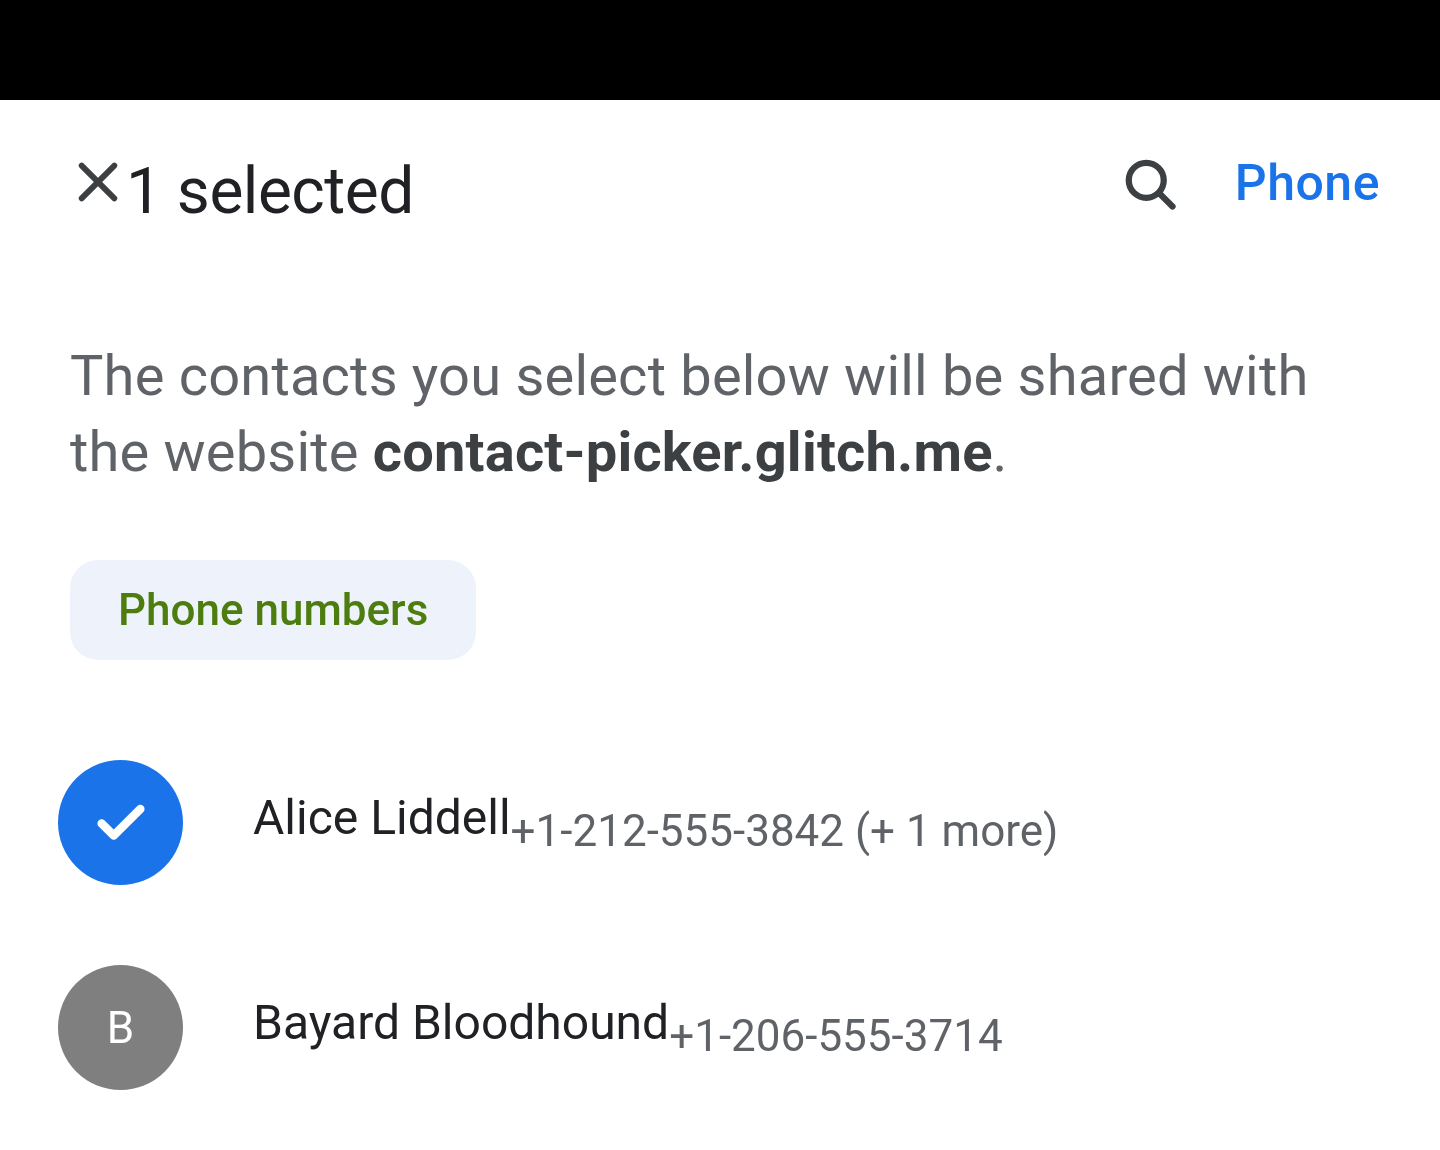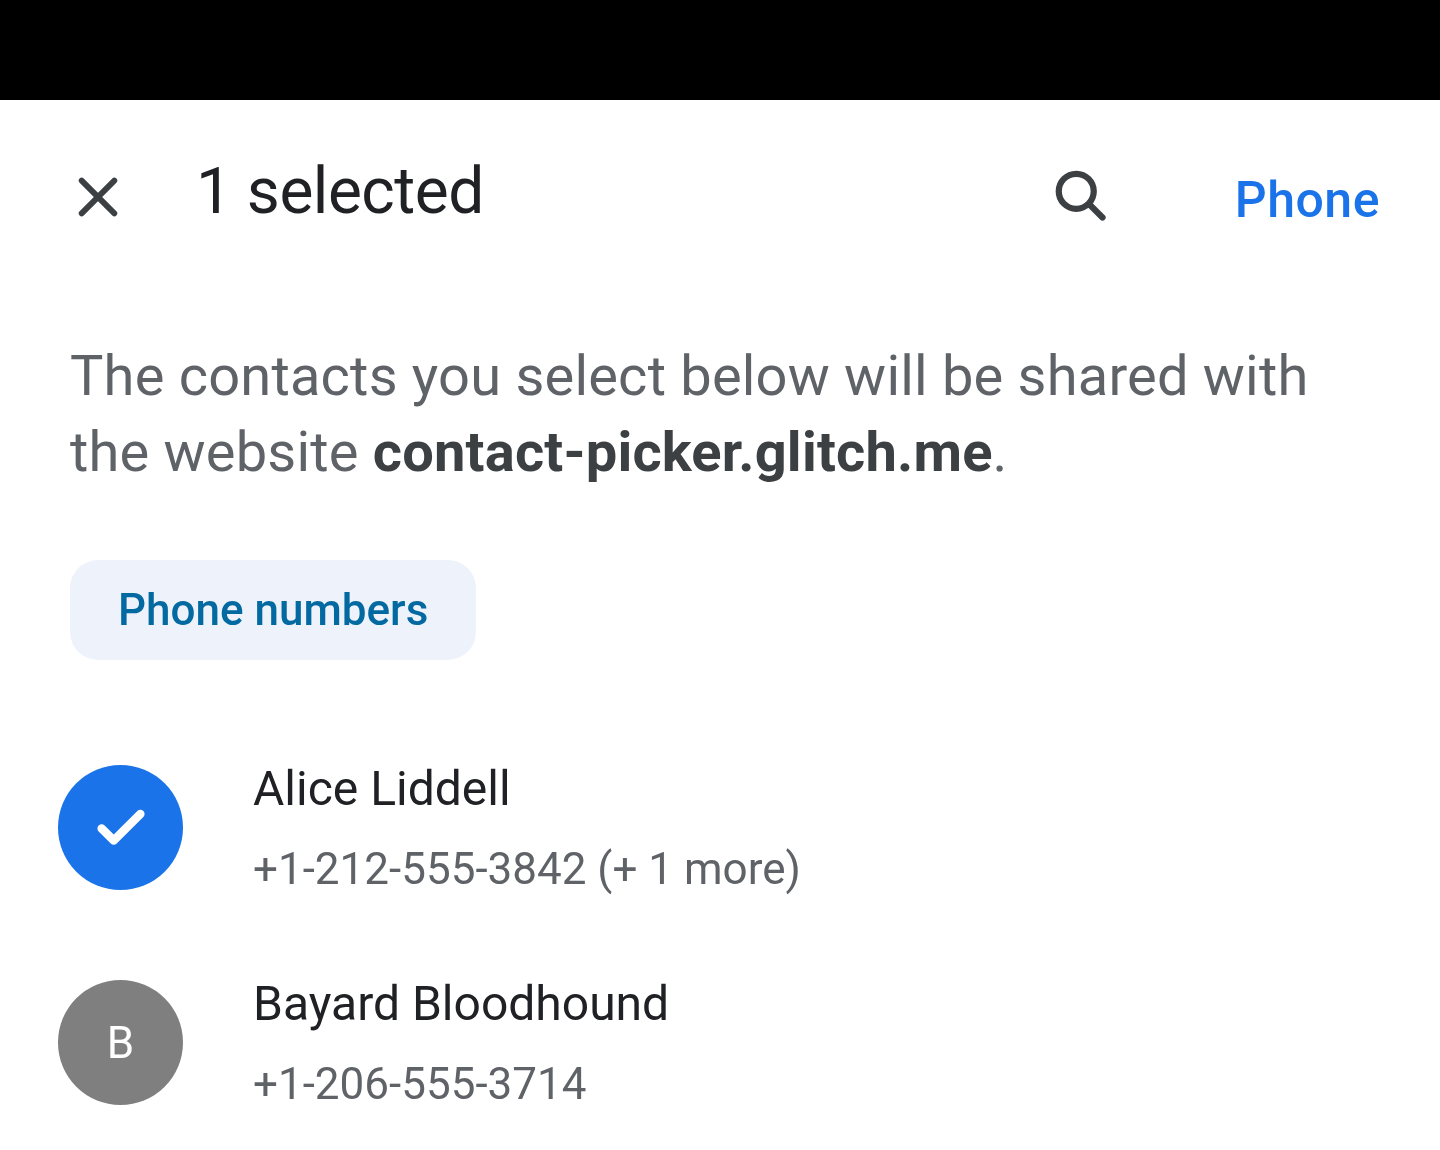--- a/index.html
+++ b/index.html
@@ -17,23 +17,22 @@
     .status-bar {
       width: 100%;
       height: 100px;
       background: #000000;
     }
     .content {
       padding: 0;
     }
     .header {
       display: flex;
-      align-items: flex-end;
+      align-items: flex-start;
       padding: 54px 60px 40px 70px;
-      gap: 70px;
     }
     .close-btn {
       cursor: pointer;
       display: flex;
       align-items: center;
       justify-content: center;
     }
     .close-btn svg {
       width: 56px;
       height: 56px;
@@ -73,21 +72,21 @@
     .description .domain {
       font-weight: 700;
       color: #3c4043;
     }
     .chip-row {
       padding: 70px 70px 0 70px;
     }
     .chip {
       display: inline-block;
       background: #eef3fb;
-      color: #0369a1;
+      color: #4d7c0f;
       font-size: 44px;
       font-weight: 500;
       padding: 24px 48px;
       border-radius: 28px;
       cursor: pointer;
     }
     .contact-list {
       padding: 80px 70px 0 58px;
     }
     .contact-item {
@@ -114,22 +113,21 @@
       height: 58px;
     }
     .avatar.letter {
       background: #7f7f7f;
       color: #ffffff;
       font-size: 44px;
       font-weight: 400;
     }
     .contact-info {
       display: flex;
-      flex-direction: column;
-      gap: 10px;
+      flex-direction: row;
     }
     .contact-name {
       font-size: 48px;
       font-weight: 400;
       color: #202124;
     }
     .contact-detail {
       font-size: 44px;
       color: #5f6368;
       margin-top: 16px;

